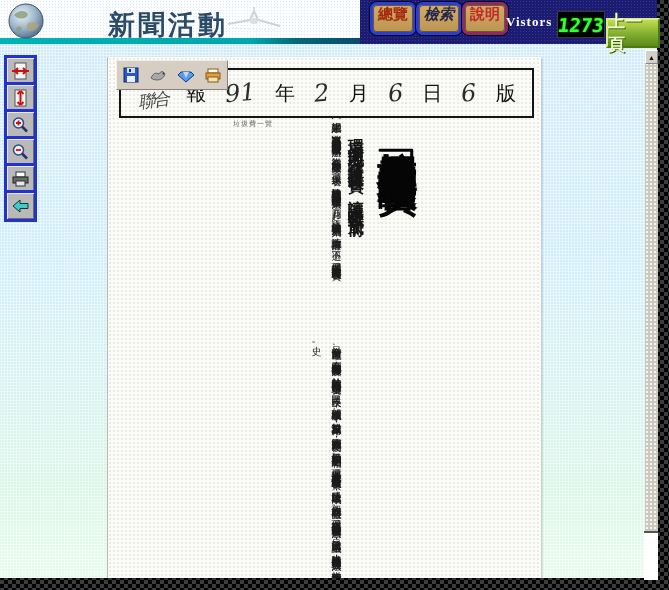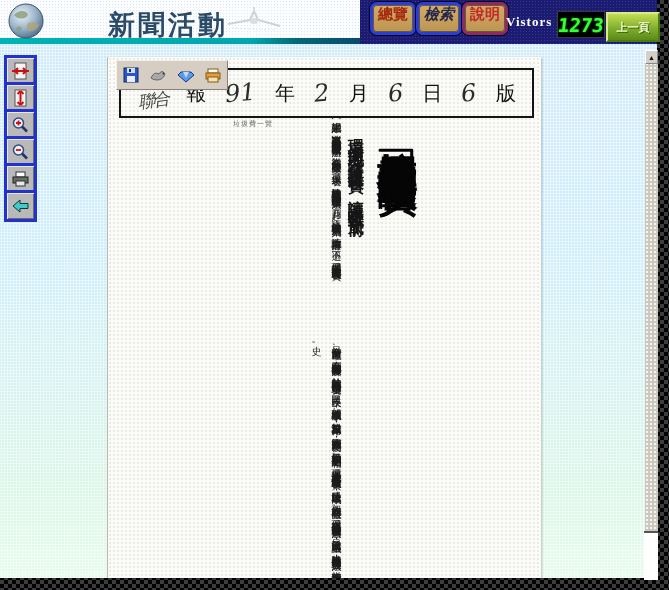--- a/index.html
+++ b/index.html
@@ -40,24 +40,24 @@
   .magenta-frame{border:3px solid #8c2a66;box-shadow:0 0 0 1px #05051f, inset 0 0 0 1px #6b5a2a;}
   #btn-overview{left:370px;color:#a32a10;}
   #btn-search{left:416px;color:#24284a;font-style:italic;}
   #btn-help{left:462px;color:#c02a2a;}
   #visitors-label{left:506px;top:14px;color:#ffffff;font-weight:bold;font-size:13px;
     font-family:"Liberation Serif",serif;letter-spacing:1px;}
   #visitor-counter{left:557px;top:11px;width:46px;height:25px;background:#000;
     border:1px solid #3a3a3a;display:flex;align-items:center;justify-content:center;}
   #visitor-count{color:#37ff37;font-family:"DejaVu Sans Mono",monospace;font-weight:bold;
     font-size:19px;letter-spacing:0px;transform:skewX(-8deg);text-shadow:0 0 2px #0c0;}
-  #btn-back-page{left:606px;top:12px;width:50px;height:26px;display:flex;align-items:center;
+  #btn-back-page{left:606px;top:18px;width:50px;height:26px;display:flex;align-items:center;
     justify-content:center;background:linear-gradient(180deg,#c2dc52,#7fae2e 55%,#5c8a18);
     border:2px solid #4a7a10;border-top-color:#d8ec8a;border-left-color:#d8ec8a;
-    color:#f2ffd0;font-weight:bold;font-size:11px;text-shadow:1px 1px 0 #3a5a08;cursor:pointer;}
+    color:#f2ffd0;font-weight:bold;font-size:17px;text-shadow:1px 1px 0 #3a5a08;cursor:pointer;}
 
   
   .tool{left:4px;width:27px;height:26px;background:#b9b9b9;border:3px solid #2233cc;
     box-shadow:inset 1px 1px 0 #e8e8e8, inset -1px -1px 0 #6a6a6a;
     display:flex;align-items:center;justify-content:center;cursor:pointer;}
   #tool-fit-width{top:55px;} #tool-fit-height{top:82px;} #tool-zoom-in{top:109px;}
   #tool-zoom-out{top:136px;} #tool-print{top:163px;} #tool-back{top:190px;}
 
   
   #scrollbar{left:645px;top:50px;width:13px;height:481px;

